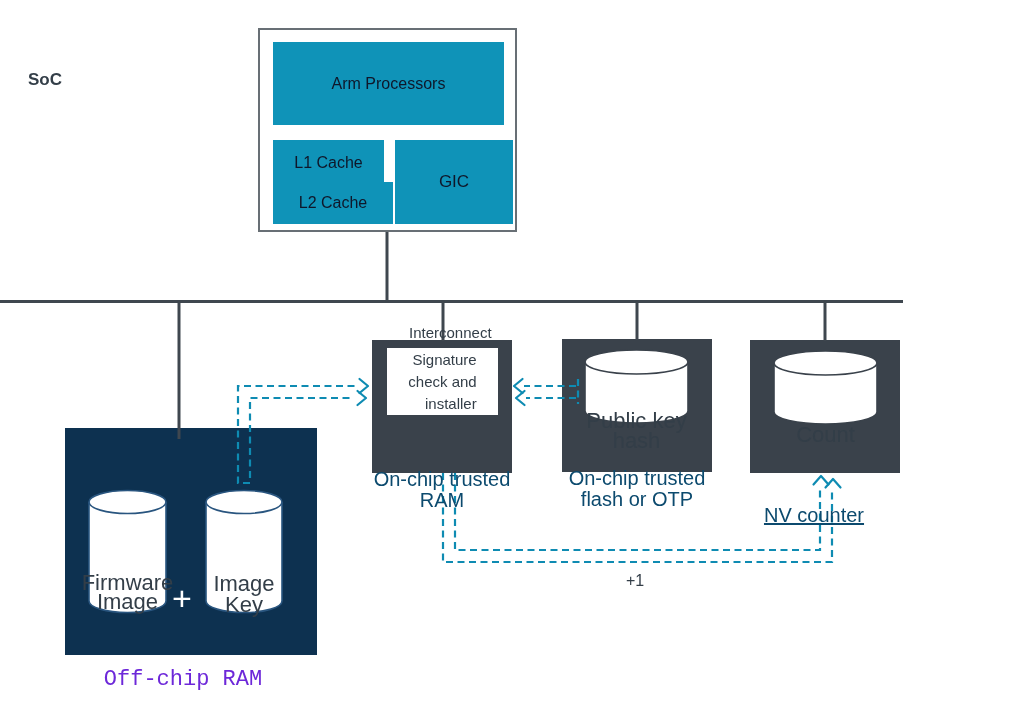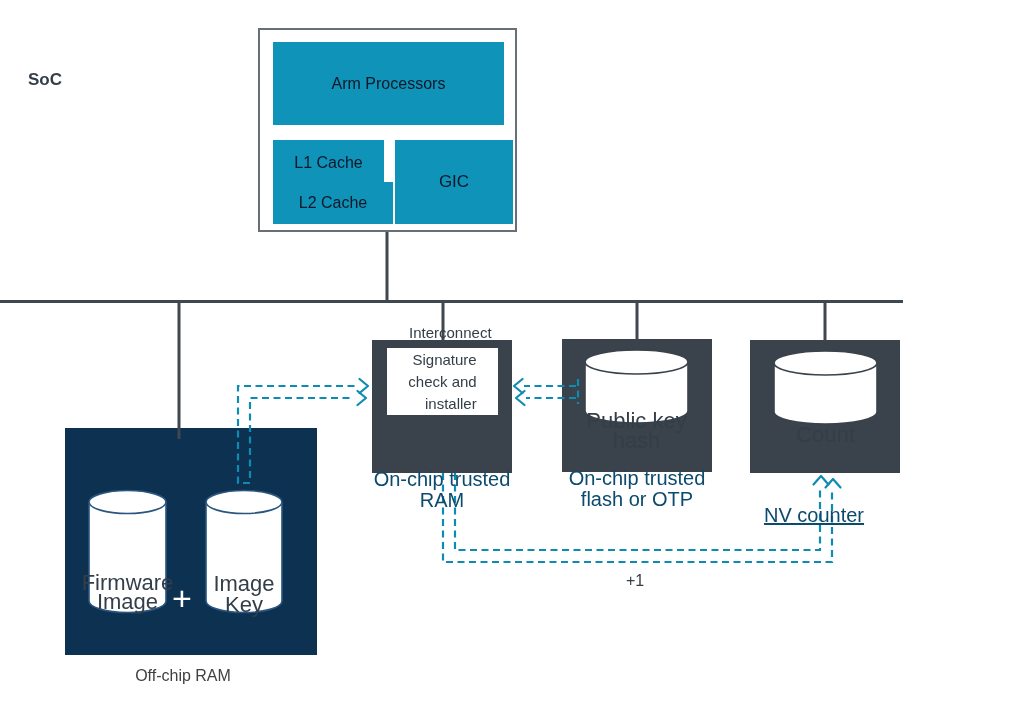--- a/index.html
+++ b/index.html
@@ -46,21 +46,21 @@
   .w{color:#0c4a6e;font-size:20px;line-height:21px;}
   .d{color:var(--text-dark);font-size:22px;line-height:20px;}
   .ram-lbl{left:372px;top:424px;width:140px;}
   .flash-lbl{left:562px;top:423px;width:150px;}
   .nv-lbl{left:750px;top:460px;width:128px;text-decoration:underline;}
   .hash-lbl{left:572px;top:366px;width:129px;}
   .count-lbl{left:763px;top:380px;width:125px;}
   .fw-lbl{left:86px;top:528px;width:83px;line-height:19px;}
   .pk-lbl{left:202px;top:528px;width:84px;line-height:21px;}
   .plus-lbl{left:164px;top:531px;width:36px;height:44px;color:#fff;font-size:34px;font-weight:400;}
-  .offchip-lbl{left:65px;top:622px;width:236px;font-size:16px;color:#404040;}
+  .offchip-lbl{left:65px;top:622px;width:236px;font-size:22px;color:#6d28d9;font-family:Liberation Mono, monospace;}
   .plusone{left:600px;top:527px;width:70px;font-size:16px;color:var(--text-dark);text-align:center;}
 </style>
 </head>
 <body>
 
 <div class="stage">
 
   <div class="box cpu-box">
     <div class="teal arm flexc">
       <span>Arm Processors</span>

